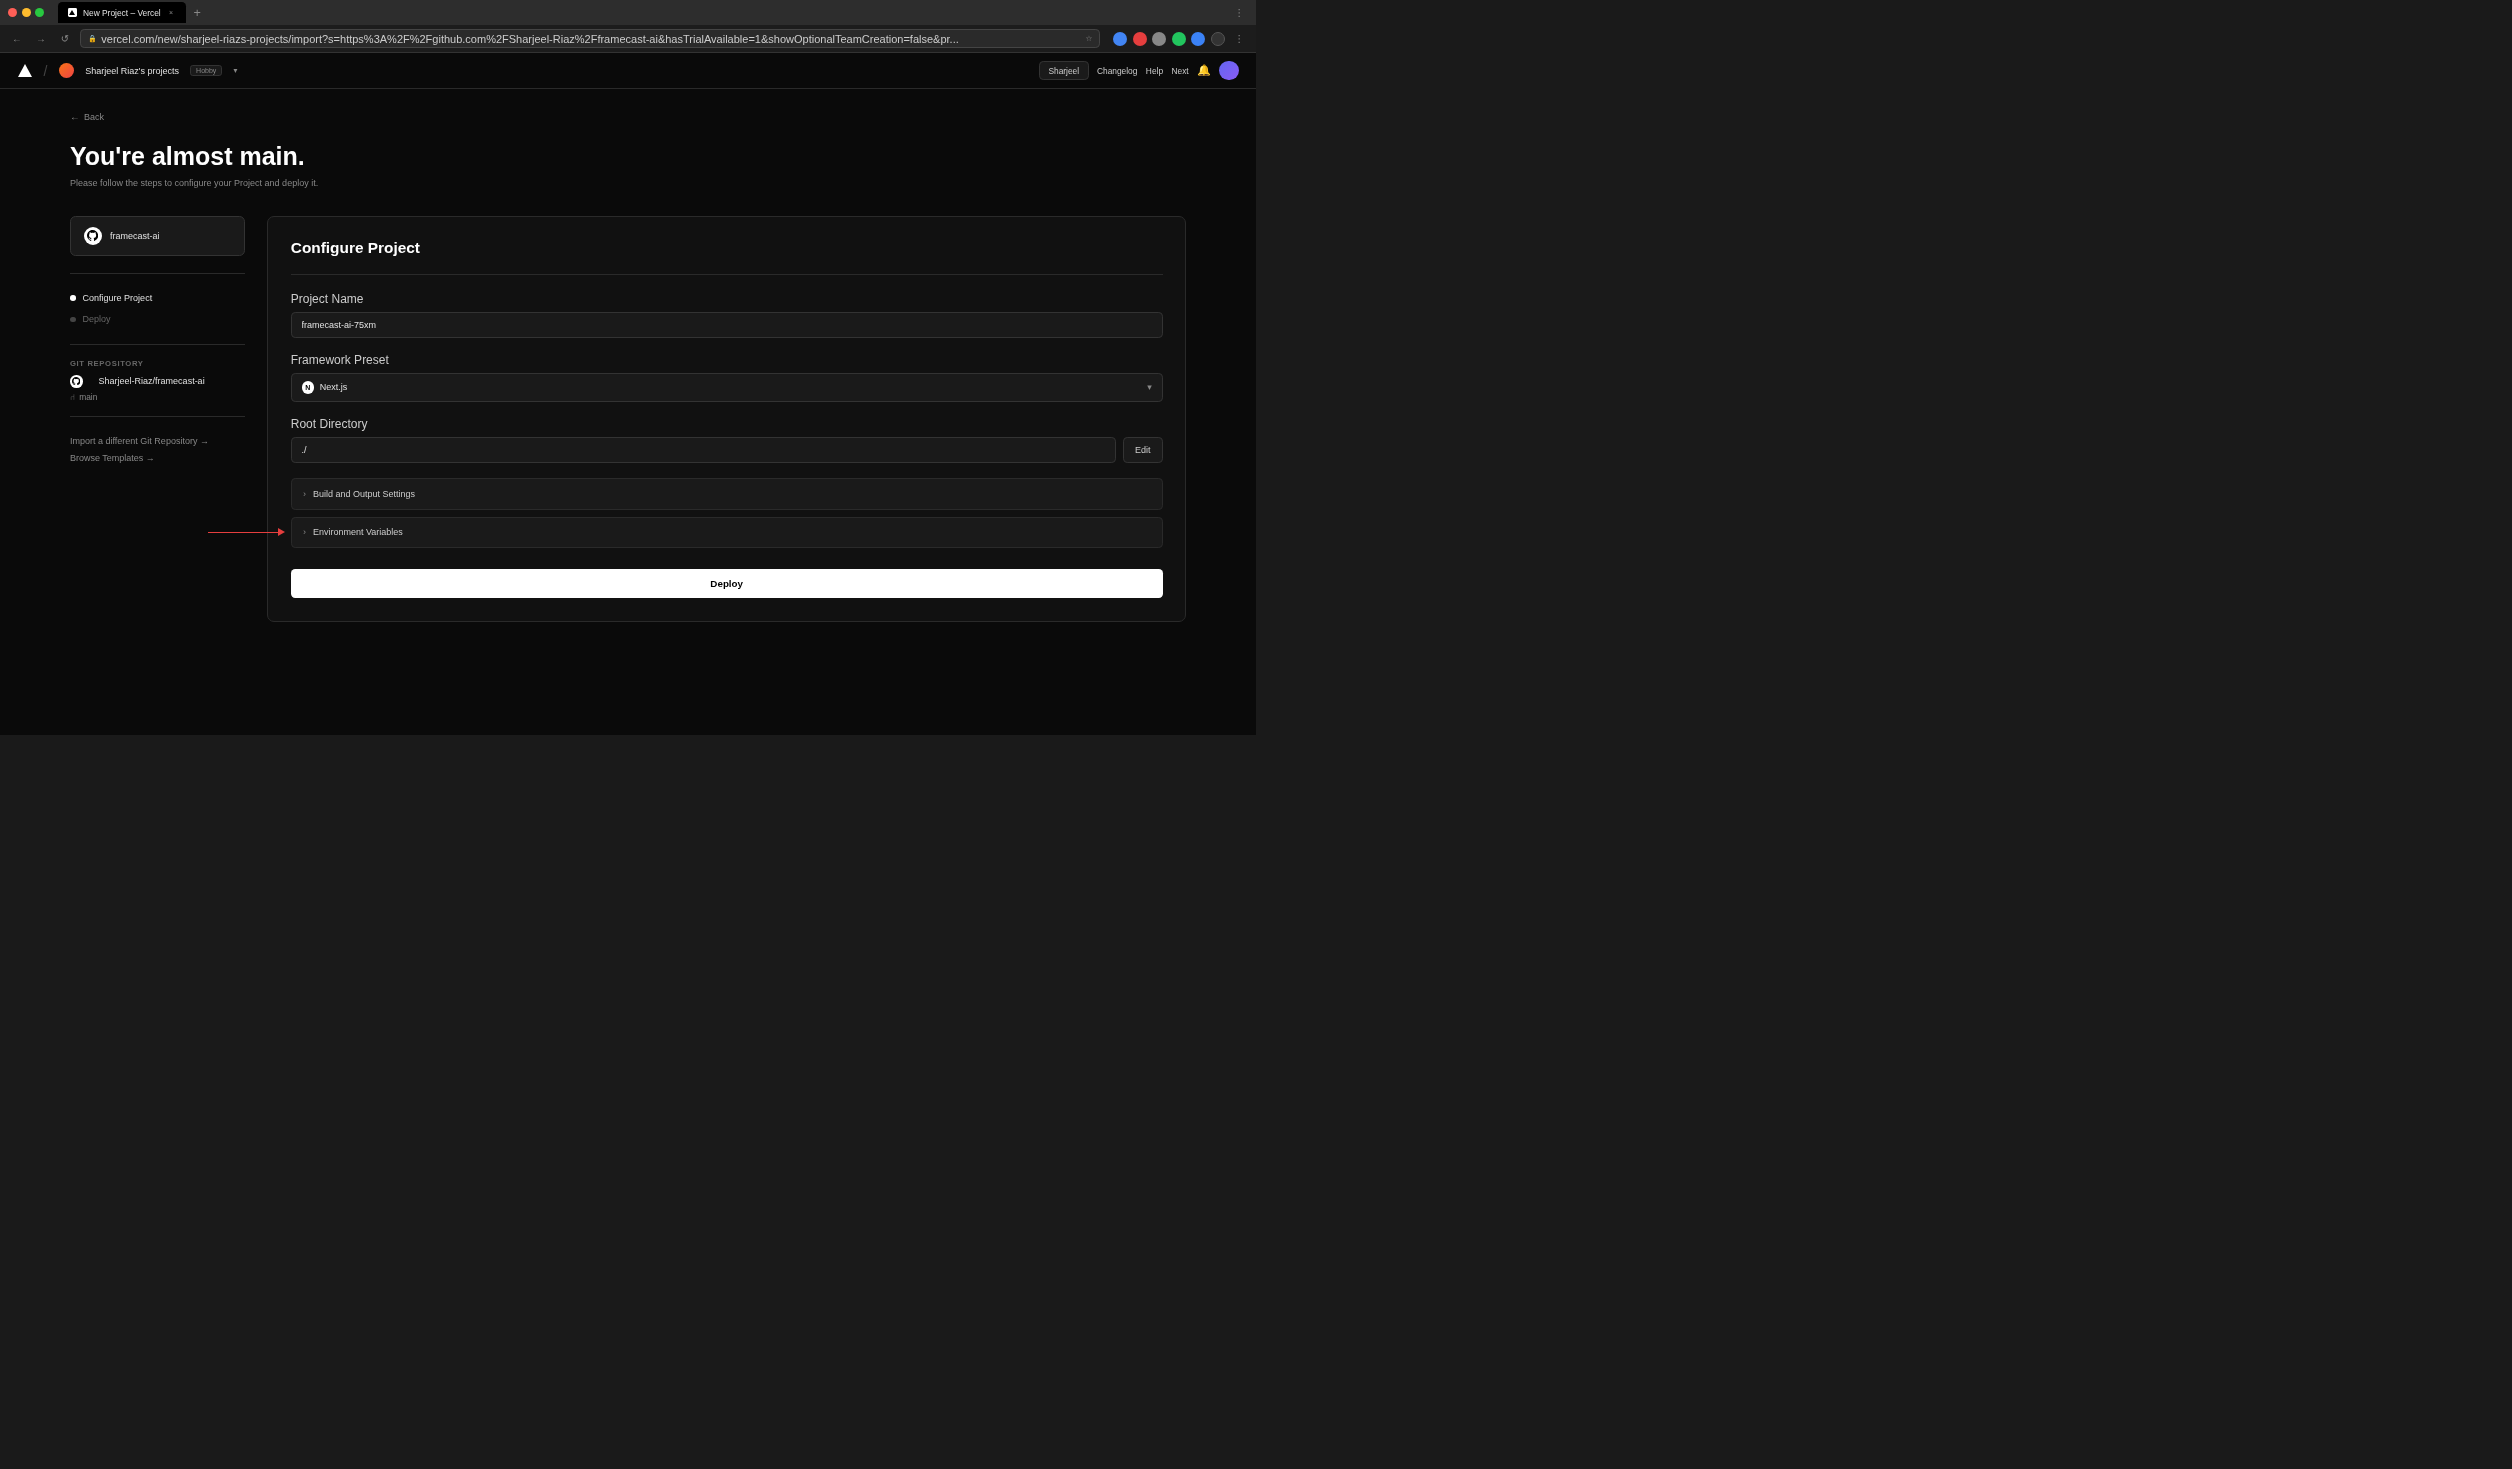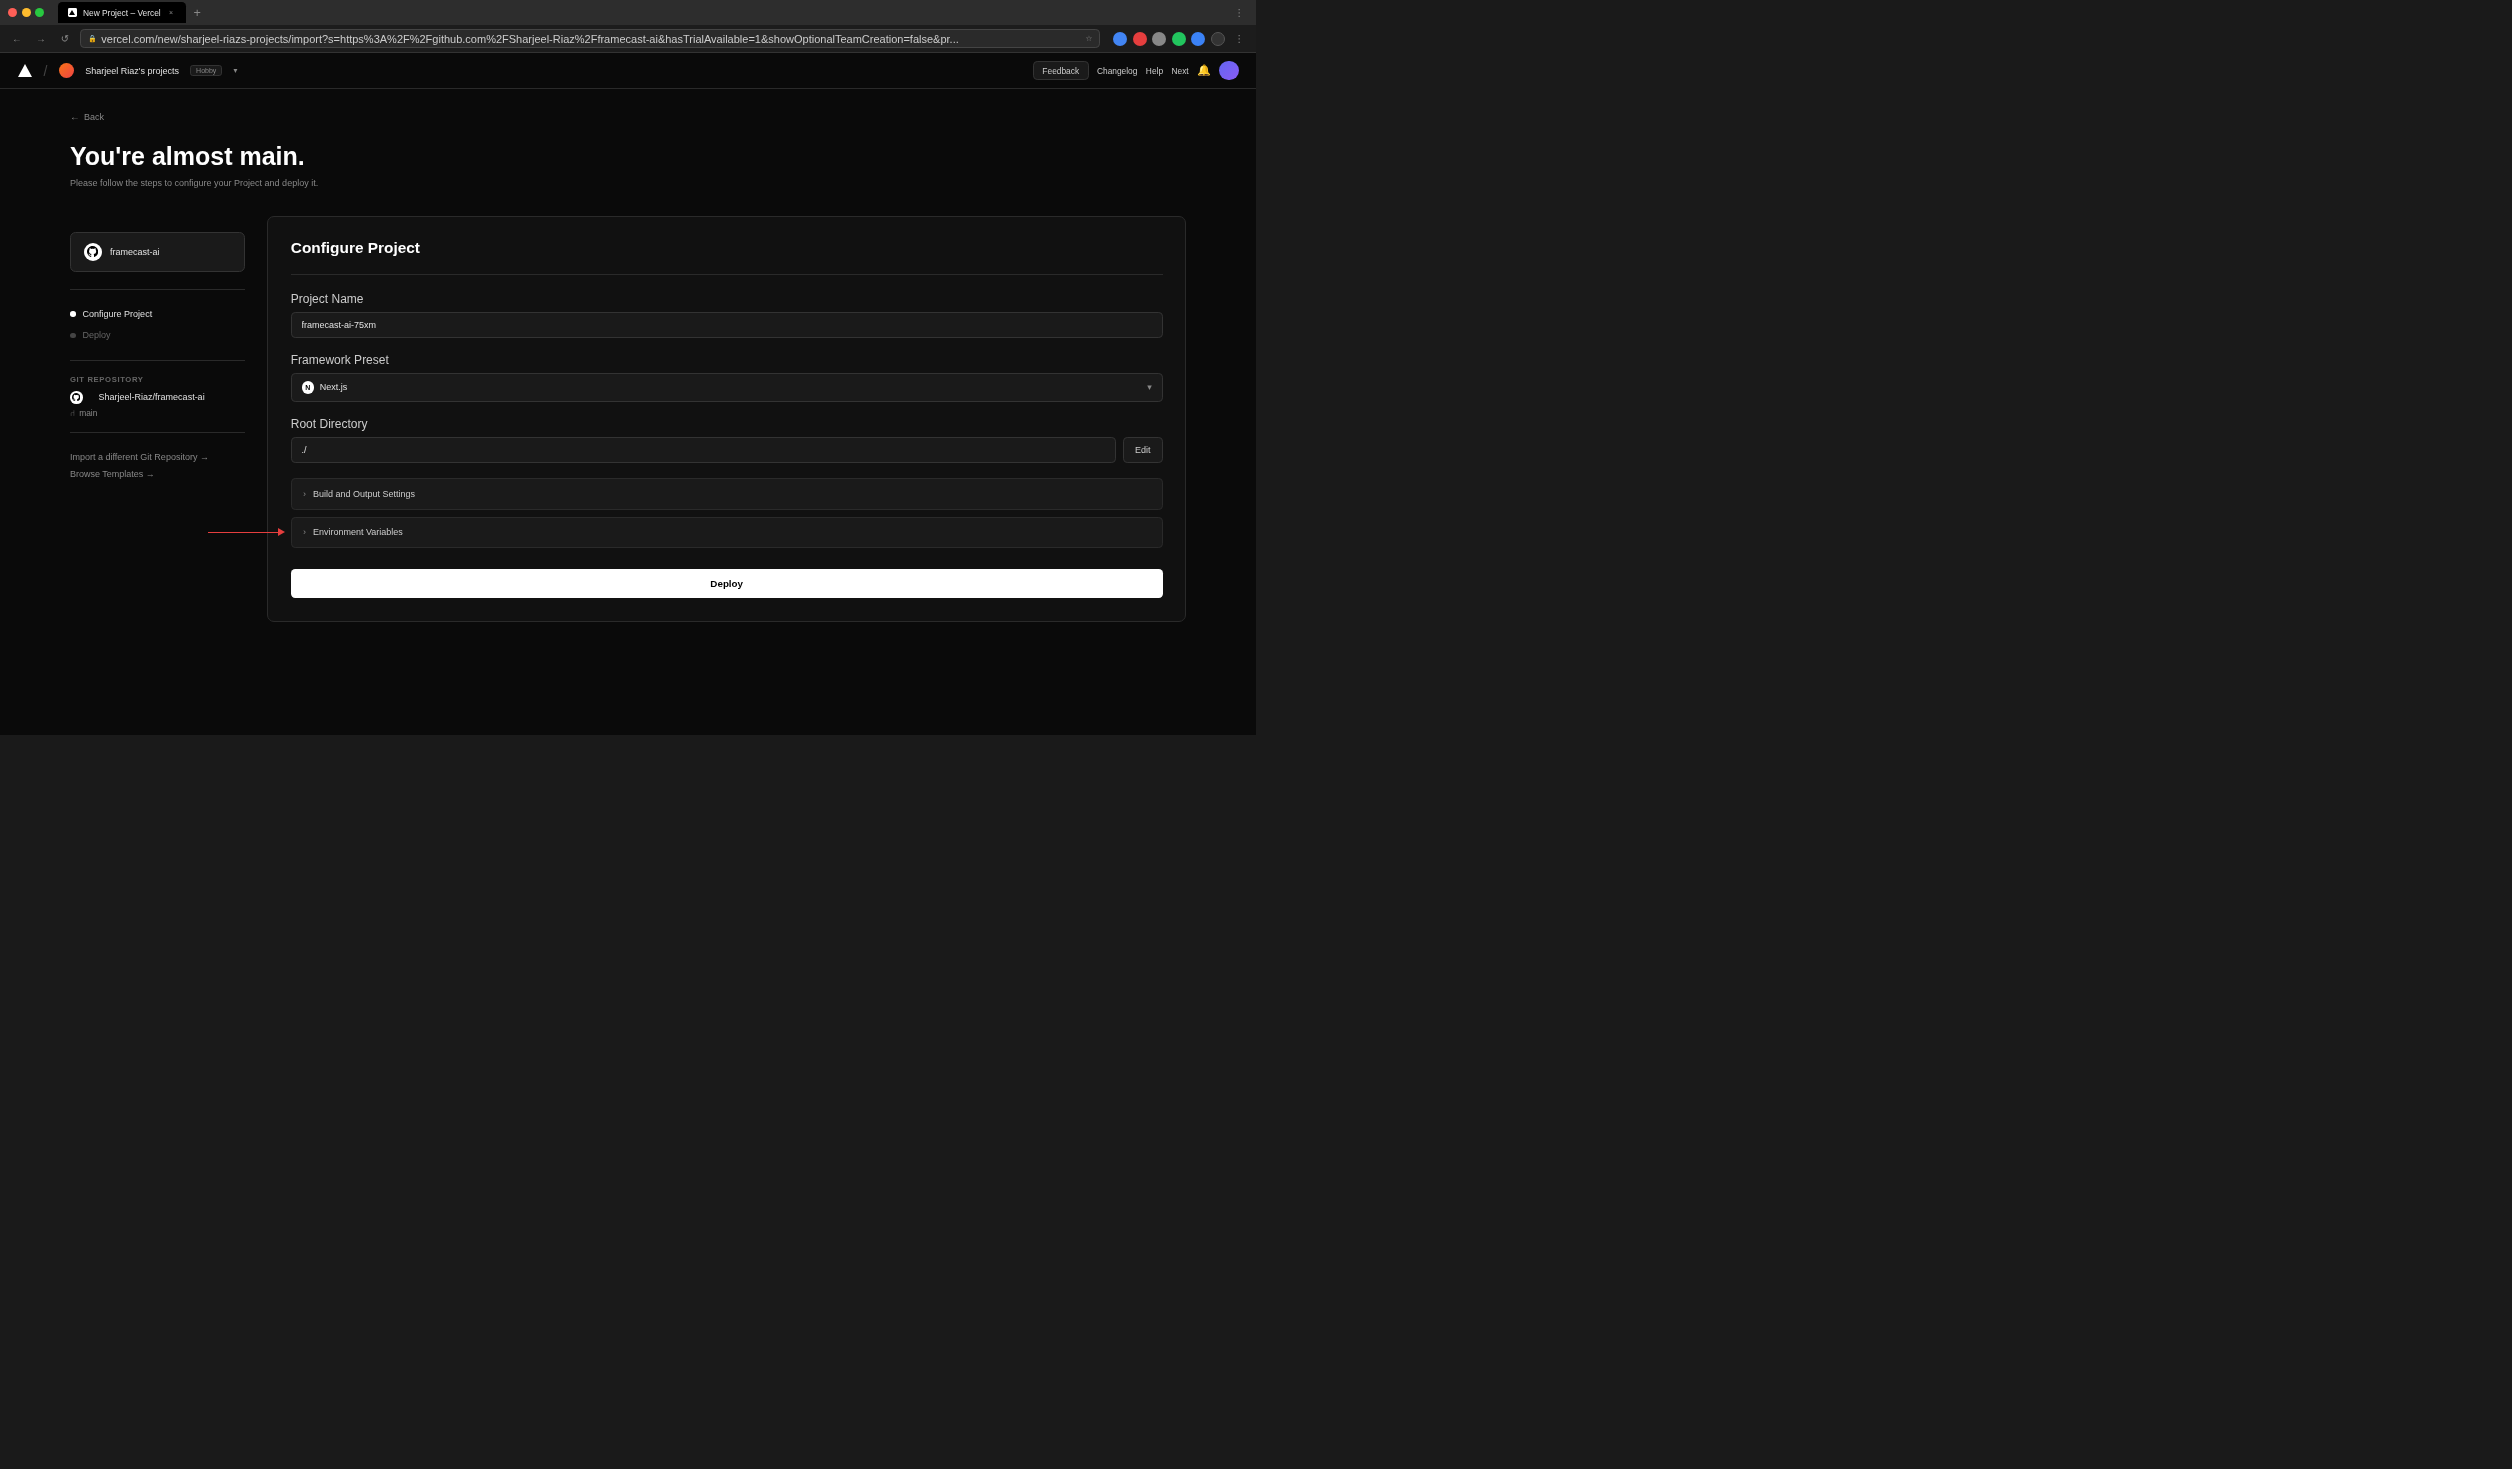--- a/index.html
+++ b/index.html
@@ -284,21 +284,20 @@
 
     .repo-card {
       background: #1a1a1a;
       border: 0.7px solid #333;
       border-radius: 5.6px;
       padding: 9.8px 12.6px;
       display: flex;
       align-items: center;
       gap: 8.4px;
       margin-bottom: 17px;
-      margin-top: 16px;
     }
     .github-icon {
       width: 18px;
       height: 18px;
       background: #fff;
       border-radius: 50%;
       display: flex;
       align-items: center;
       justify-content: center;
       font-size: 10.5px;
@@ -581,21 +580,21 @@
     <div class="vercel-logo">
       <div class="vercel-triangle"></div>
     </div>
     <span class="header-separator">/</span>
     <div class="team-avatar"></div>
     <span class="team-name">Sharjeel Riaz's projects</span>
     <span class="hobby-badge">Hobby</span>
     <span class="chevron-down">▾</span>
     <div class="header-spacer"></div>
     <div class="header-actions">
-      <button class="header-btn">Feedback</button>
+      <button class="header-btn">Sharjeel</button>
       <a class="header-link">Changelog</a>
       <a class="header-link">Help</a>
       <a class="header-link">Next</a>
       <span class="notification-icon">🔔</span>
       <div class="user-avatar"></div>
     </div>
   </div>
 
   <div class="main-content">
 

